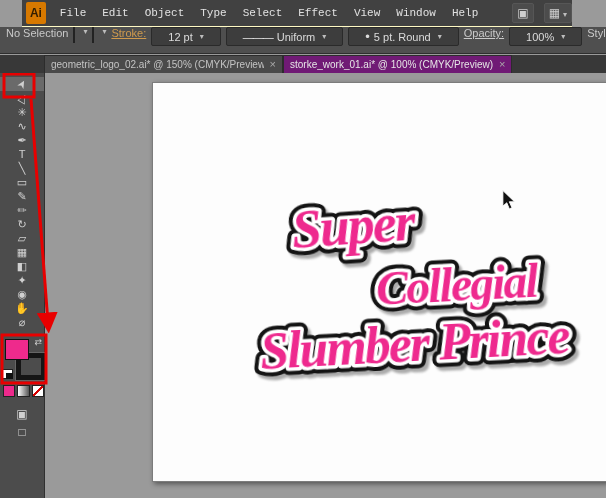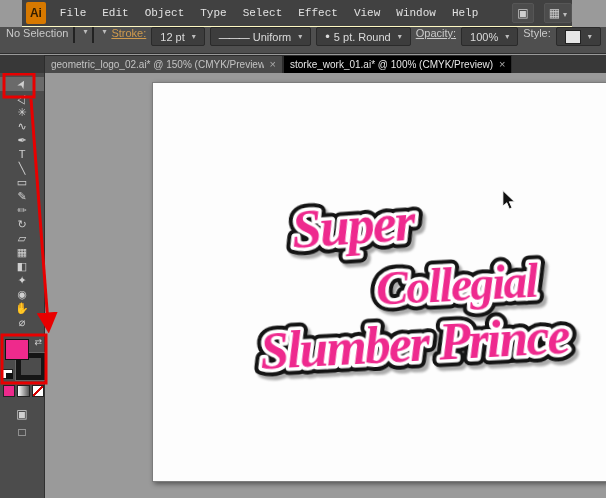--- a/index.html
+++ b/index.html
@@ -22,34 +22,34 @@
   .controlbar{position:absolute;left:0;top:27px;width:606px;height:27px;background:#4f4f4f;
               border-bottom:1px solid #2e2e2e;display:flex;align-items:flex-start;gap:5px;
               padding-left:6px;box-sizing:border-box;white-space:nowrap;overflow:hidden;}
   .ctl-label{color:#c9c9c9;}
   .ctl-link{color:#c9c9c9;text-decoration:underline;}
   .ctl-link.orange{color:#cf9a4d;}
   .csw{width:16px;height:14px;display:inline-block;vertical-align:middle;border:1px solid #222;}
   .csw.fill{background:#ee2a8c;}
   .csw.stroke{background:#fff;box-shadow:inset 0 0 0 3px #111, inset 0 0 0 5px #fff;}
   .dropdown{background:#3d3d3d;border:1px solid #2a2a2a;border-radius:2px;height:17px;
-            display:inline-flex;align-items:center;padding:0 8px;gap:4px;color:#dcdcdc;}
+            display:inline-flex;align-items:center;padding:0 16px;gap:4px;color:#dcdcdc;}
   .line-glyph{letter-spacing:-1px;color:#e8e8e8;}
   .dot{font-size:13px;line-height:10px;}
   .sep{width:1px;height:18px;background:#393939;border-right:1px solid #616161;}
   .style-sw{width:14px;height:12px;background:#e6e6e6;border:1px solid #222;display:inline-block;}
   .clip{overflow:hidden;}
 
   
   .tabbar{position:absolute;left:0;top:55px;width:606px;height:18px;background:#383838;
           display:flex;align-items:flex-end;padding-left:44px;box-sizing:border-box;}
   .tab{height:17px;line-height:17px;background:#4a4a4a;border:1px solid #2c2c2c;border-bottom:none;
        color:#c3c3c3;font-size:10px;padding:0 6px;display:flex;align-items:center;gap:6px;
        max-width:225px;overflow:hidden;}
-  .tab.active{background:#000000;color:#e6e6e6;}
+  .tab.active{background:#701a75;color:#e6e6e6;}
   .tab-title{white-space:nowrap;overflow:hidden;text-overflow:clip;}
   .tab-close{color:#aaa;font-size:11px;}
 
   
   .toolbar{position:absolute;left:0;top:73px;width:45px;height:425px;background:#4c4c4c;
            border-right:1px solid #303030;padding-top:4px;box-sizing:border-box;}
   .tool{height:14px;line-height:14px;text-align:center;color:#d0d0d0;font-size:11px;cursor:default;}
   .tool.selected{background:#6a6a6a;}
   .tg{display:inline-block;}
   .tg.rot{transform:rotate(-60deg);display:inline-block;}

